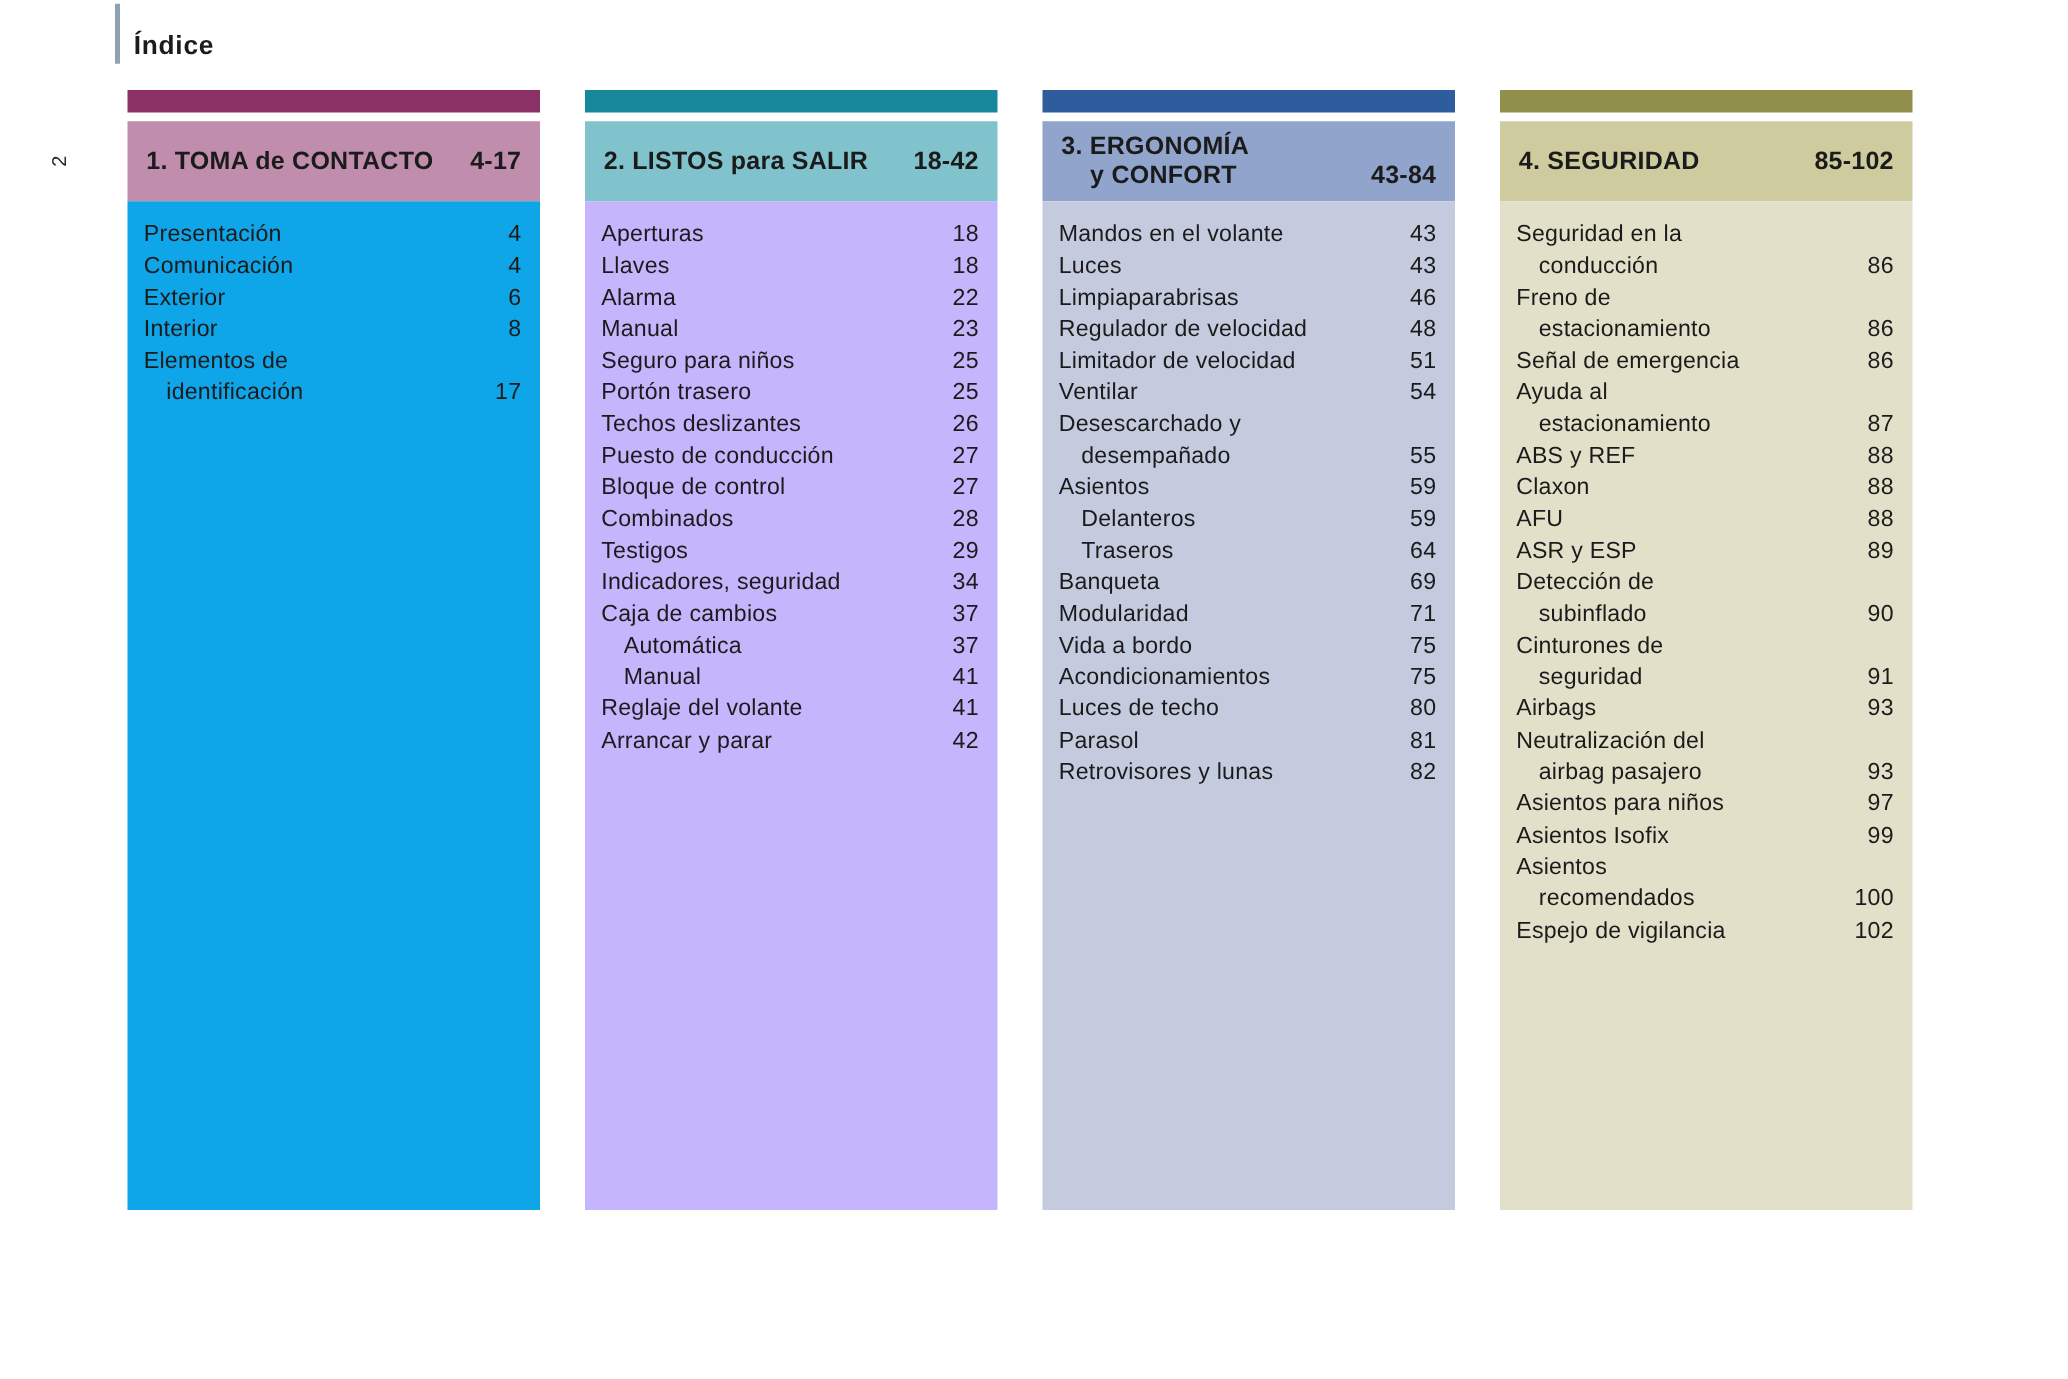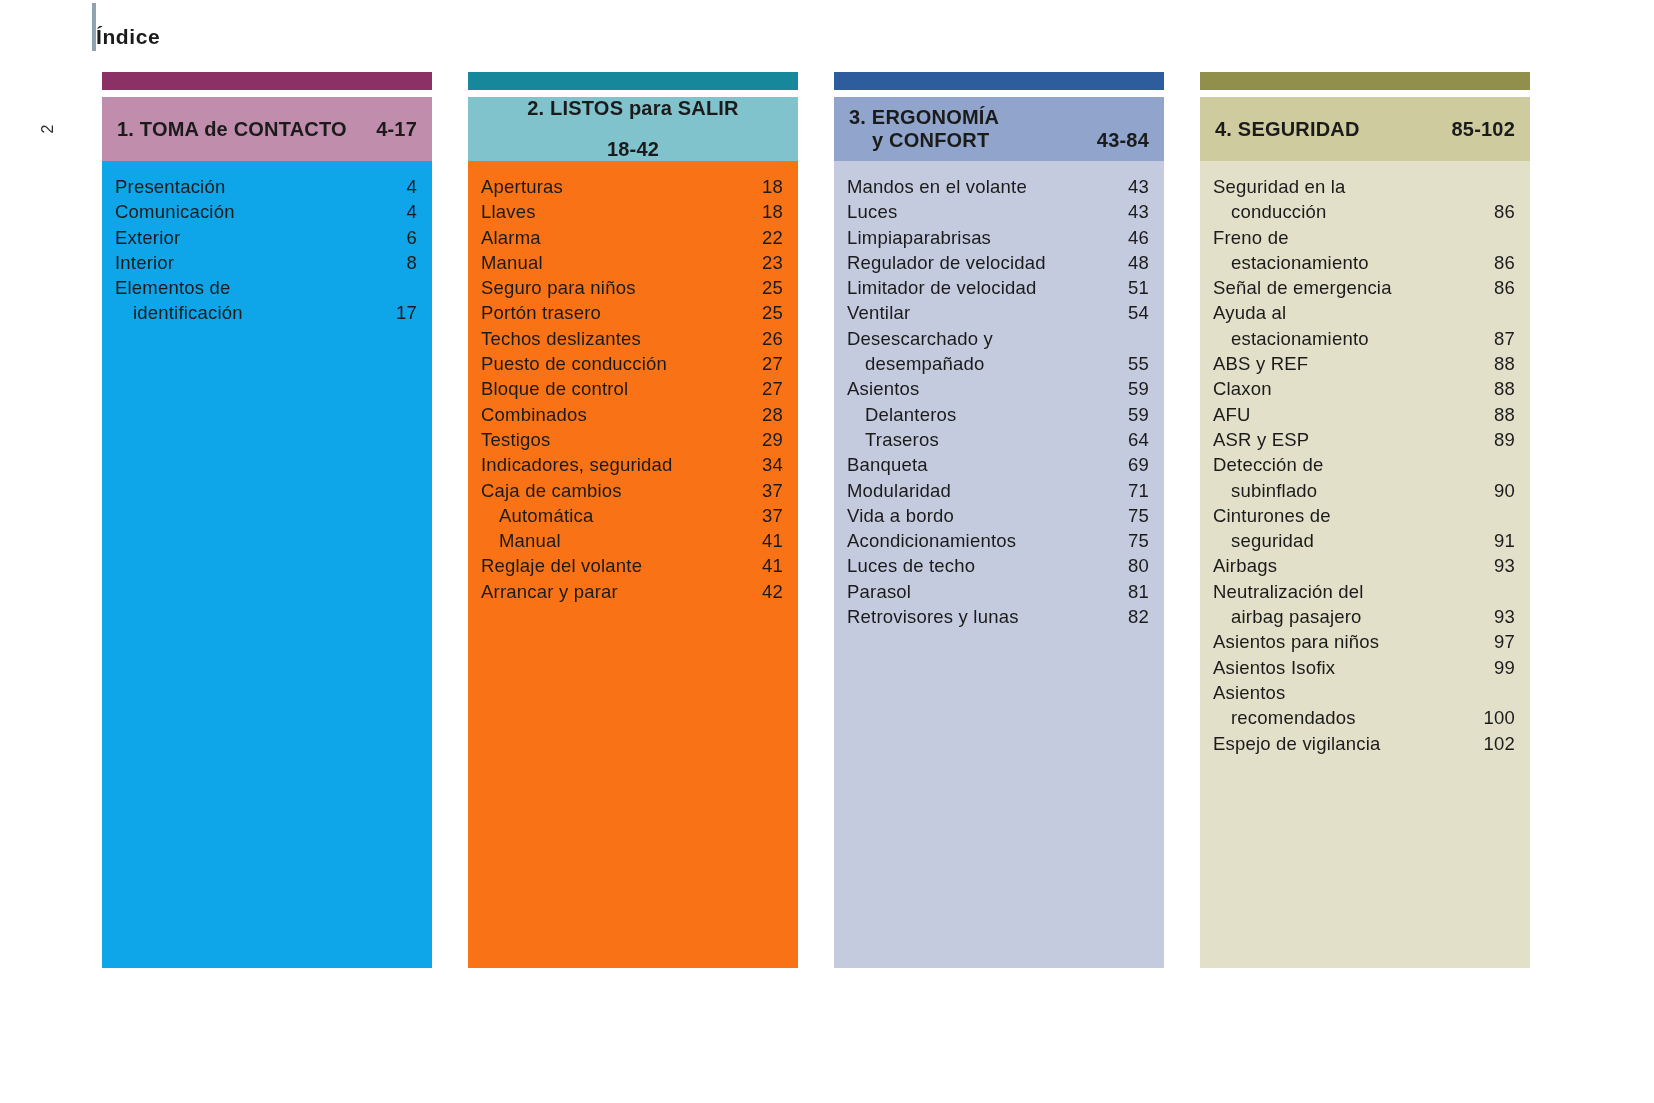--- a/index.html
+++ b/index.html
@@ -7,21 +7,21 @@
   body {
     width: 1654px; height: 1103px;
     background: #ffffff;
     font-family: "Liberation Sans", "DejaVu Sans", sans-serif;
     color: #1b1b1b;
     position: relative;
     overflow: hidden;
   }
   .doc-header {
     position: absolute; top: 3px; left: 92px;
-    display: flex; align-items: flex-end; gap: 0; height: 48px; justify-content: space-between;
+    display: flex; align-items: flex-end; gap: 11px; height: 48px; justify-content: space-between;
   }
   .accent-bar { width: 4px; height: 48px; background: #8fa2b0; }
   .doc-title { font-size: 21px; font-weight: bold; letter-spacing: 0.6px; padding-bottom: 2px; }
   .side-page-number {
     position: absolute; top: 120px; left: 44px;
     font-size: 16px; color: #2a2a2a;
     transform: rotate(-90deg); transform-origin: center;
   }
   .columns {
     position: absolute; top: 72px; left: 102px;
@@ -96,25 +96,25 @@
 
   <div class="entry-row">
     <span class="entry-text indent">identificación</span>
     <span class="entry-page">17</span>
   </div>
 </div>
   </section>
 
   <section class="toc-column">
     <div class="col-accent" style="background: rgb(23, 135, 155);"></div>
-    <div class="col-header" style="background: rgb(128, 195, 205); flex-direction: column;">
+    <div class="col-header" style="background: rgb(128, 195, 205);">
       <span class="col-title">2. LISTOS para SALIR</span>
       <span class="col-range">18-42</span>
     </div>
-    <div class="col-body" style="background: #f97316;">
+    <div class="col-body" style="background: #c4b5fd;">
   <div class="entry-row">
     <span class="entry-text">Aperturas</span>
     <span class="entry-page">18</span>
   </div>
 
   <div class="entry-row">
     <span class="entry-text">Llaves</span>
     <span class="entry-page">18</span>
   </div>
 

